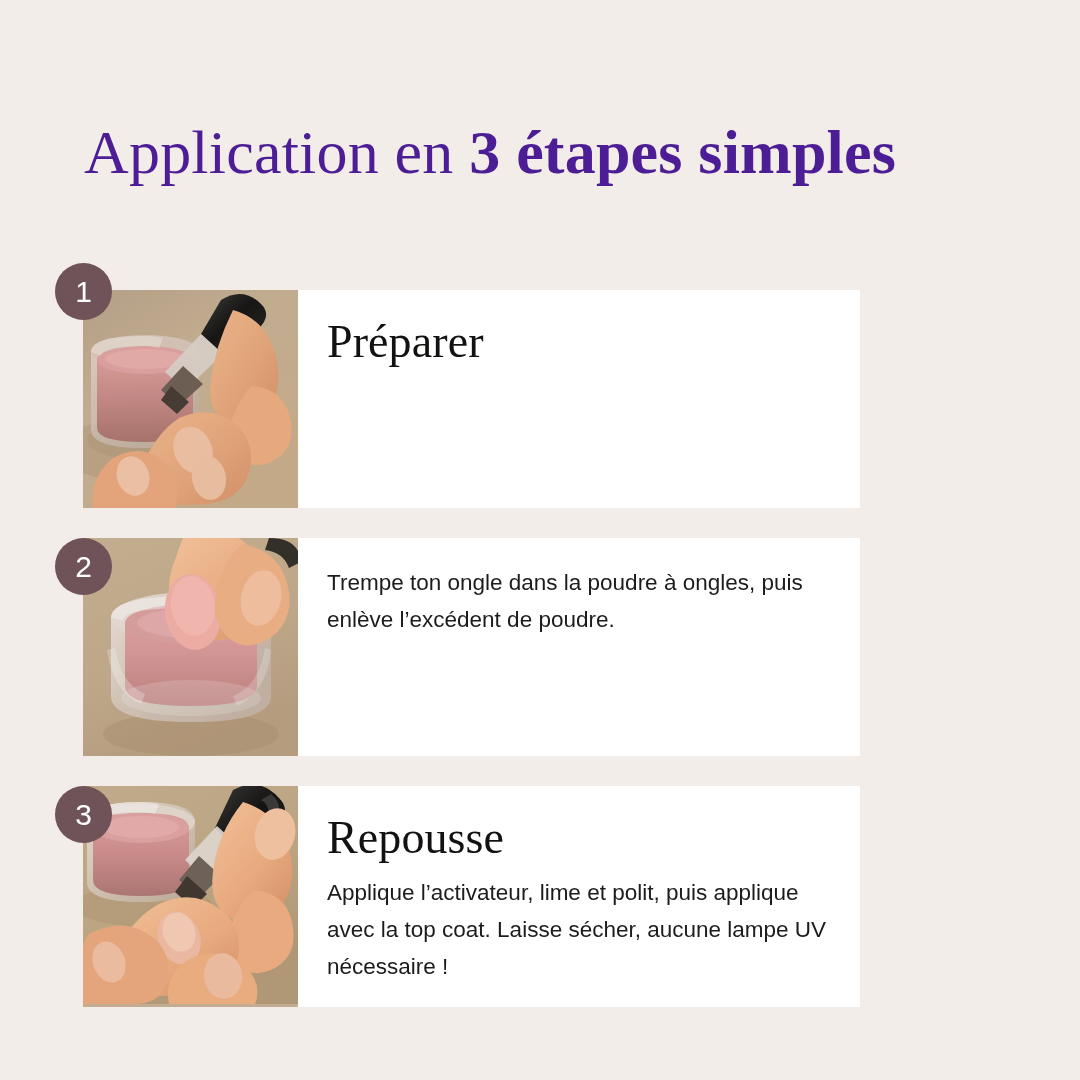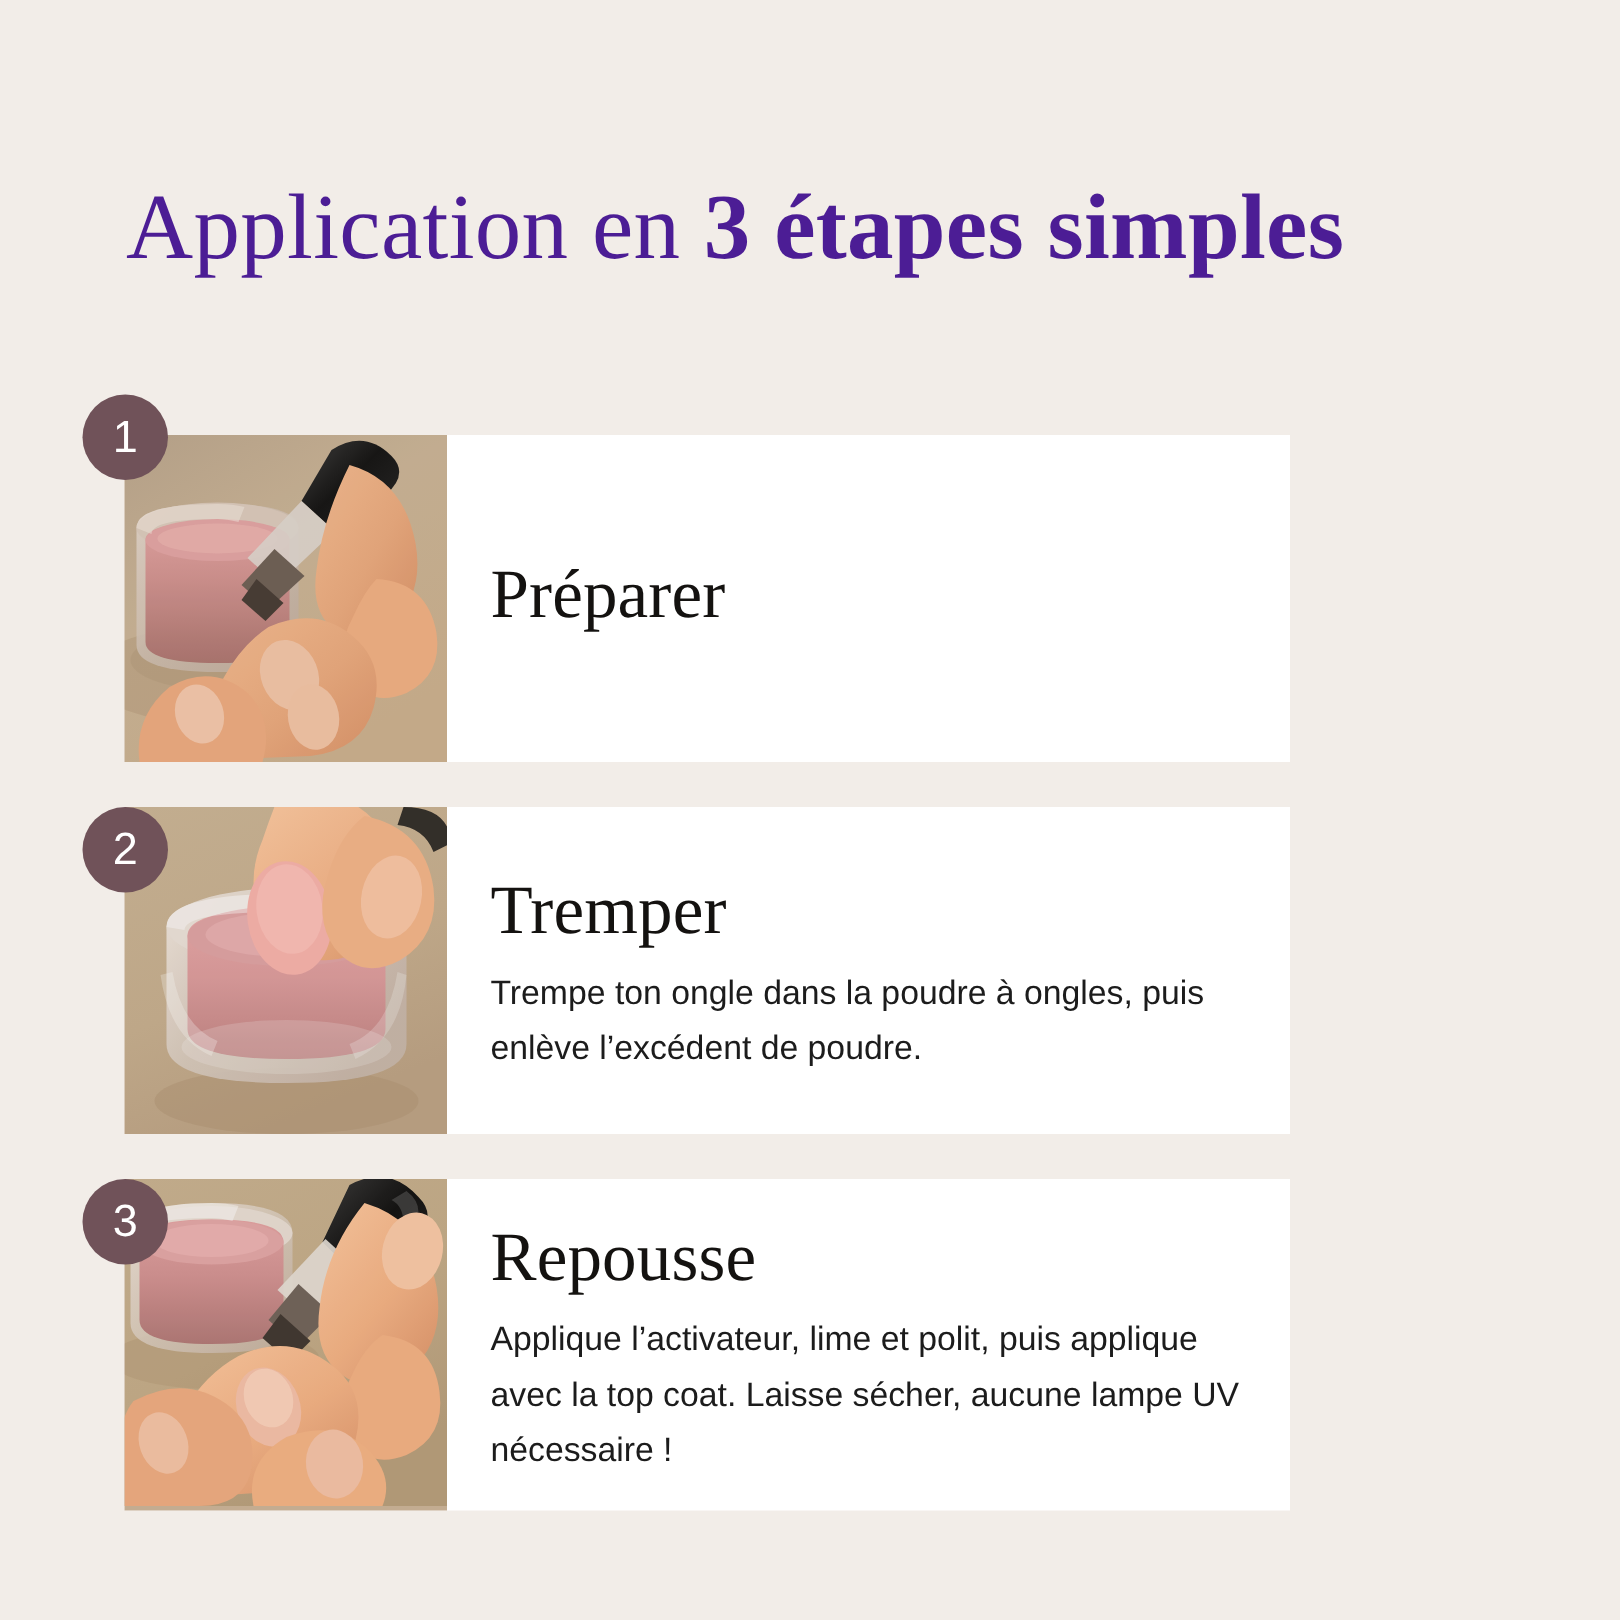--- a/index.html
+++ b/index.html
@@ -72,21 +72,21 @@
     position: absolute;
     inset: 0;
     display: block;
   }
 
   .step-body {
     flex: 1 1 auto;
     padding: 26px 28px 22px 29px;
     display: flex;
     flex-direction: column;
-    justify-content: center;
+    justify-content: space-between;
   }
 
   .step-heading {
     font-family: "Liberation Serif", serif;
     font-weight: 400;
     font-size: 46px;
     line-height: 52px;
     color: #141210;
     margin: 0 0 10px 0;
     letter-spacing: 0.1px;
@@ -249,21 +249,20 @@
             <path d="M104 -10 q46 -6 70 28 q18 26 4 56 q-12 26 -42 28 q-32 2 -44 -24 q-12 -28 0 -56 q6 -18 12 -32 z" fill="url(#skin2)"></path>
             <ellipse cx="110" cy="74" rx="28" ry="38" transform="rotate(-8 110 74)" fill="#f2afa8"></ellipse>
             <ellipse cx="110" cy="68" rx="22" ry="30" transform="rotate(-8 110 68)" fill="#f6bbb3"></ellipse>
             <path d="M160 6 q40 8 46 48 q4 32 -22 48 q-26 14 -44 -8 q-14 -20 -4 -50 q8 -26 24 -38 z" fill="#eeb187"></path>
             <ellipse cx="178" cy="60" rx="20" ry="28" transform="rotate(12 178 60)" fill="#f4c2a2"></ellipse>
             <path d="M186 0 q30 0 32 24 l-12 6 q-6 -16 -24 -18 z" fill="#171717" opacity="0.85"></path>
             <rect x="0" y="0" width="215" height="218" fill="#6b4e33" opacity="0.04"></rect>
           </svg>
         </div>
         <div class="step-body">
-          <h2 class="step-heading">Tremper</h2>
           <p class="step-desc">Trempe ton ongle dans la poudre à ongles, puis enlève l’excédent de poudre.</p>
         </div>
       </div>
     </div>
 
     <div class="step">
       <div class="step-badge">3</div>
       <div class="step-card">
         <div class="step-photo">
           <svg class="photo-canvas" viewBox="0 0 215 218" preserveAspectRatio="xMidYMid slice">

